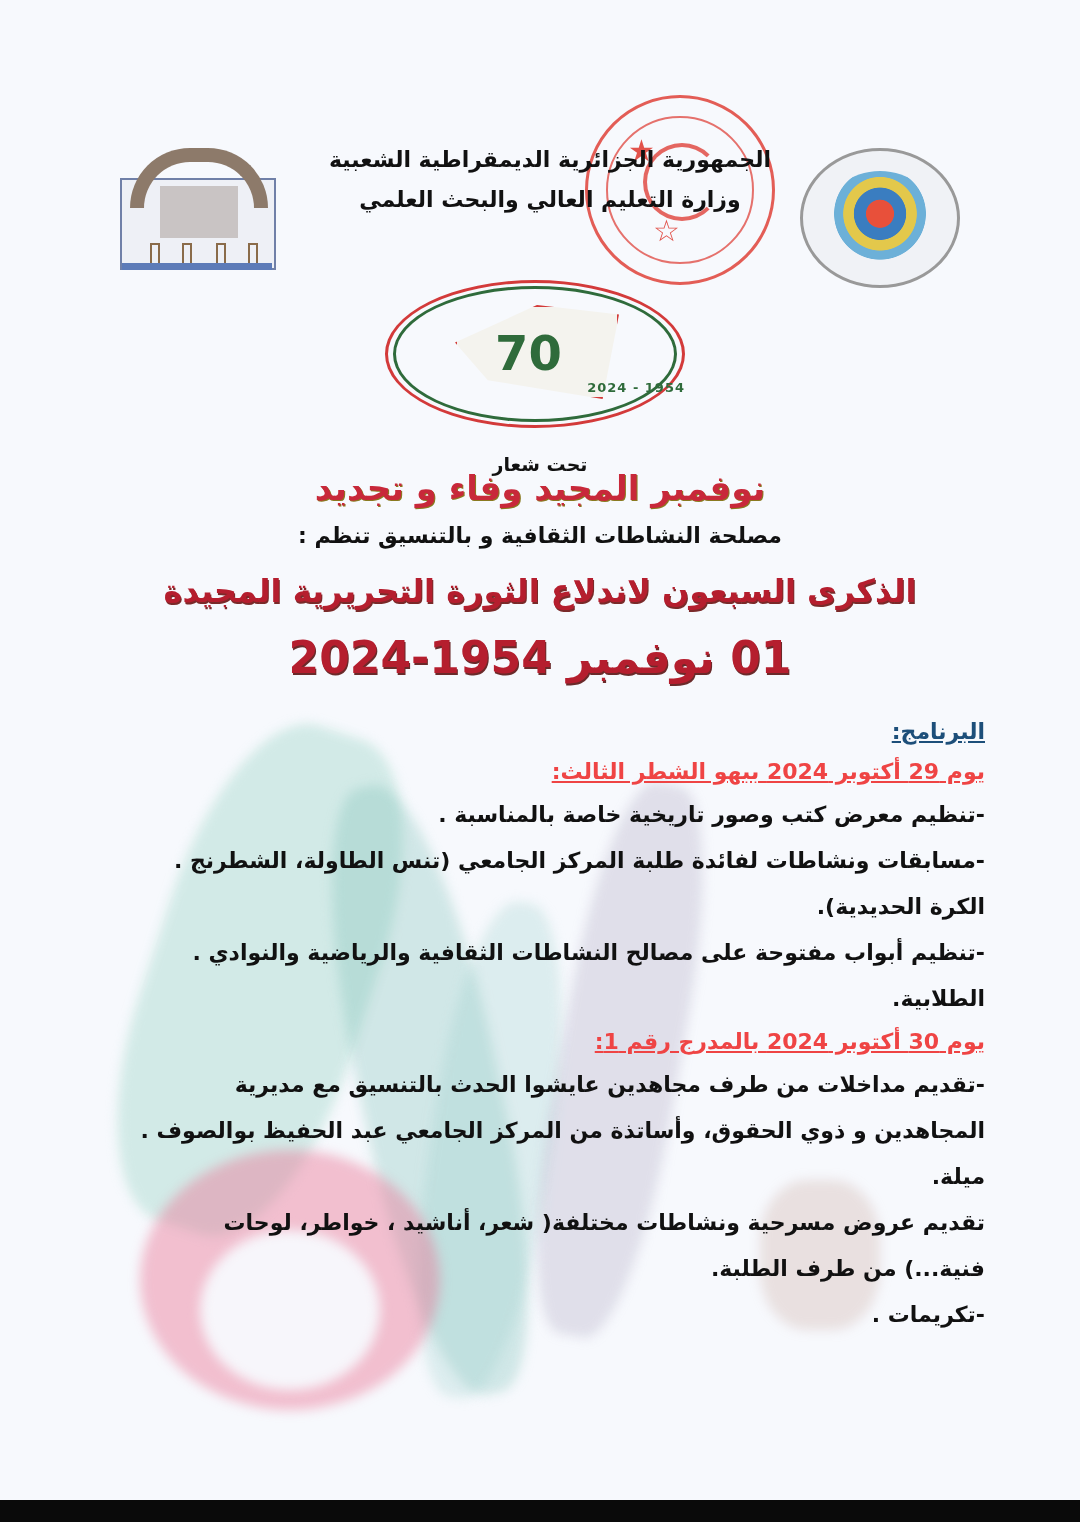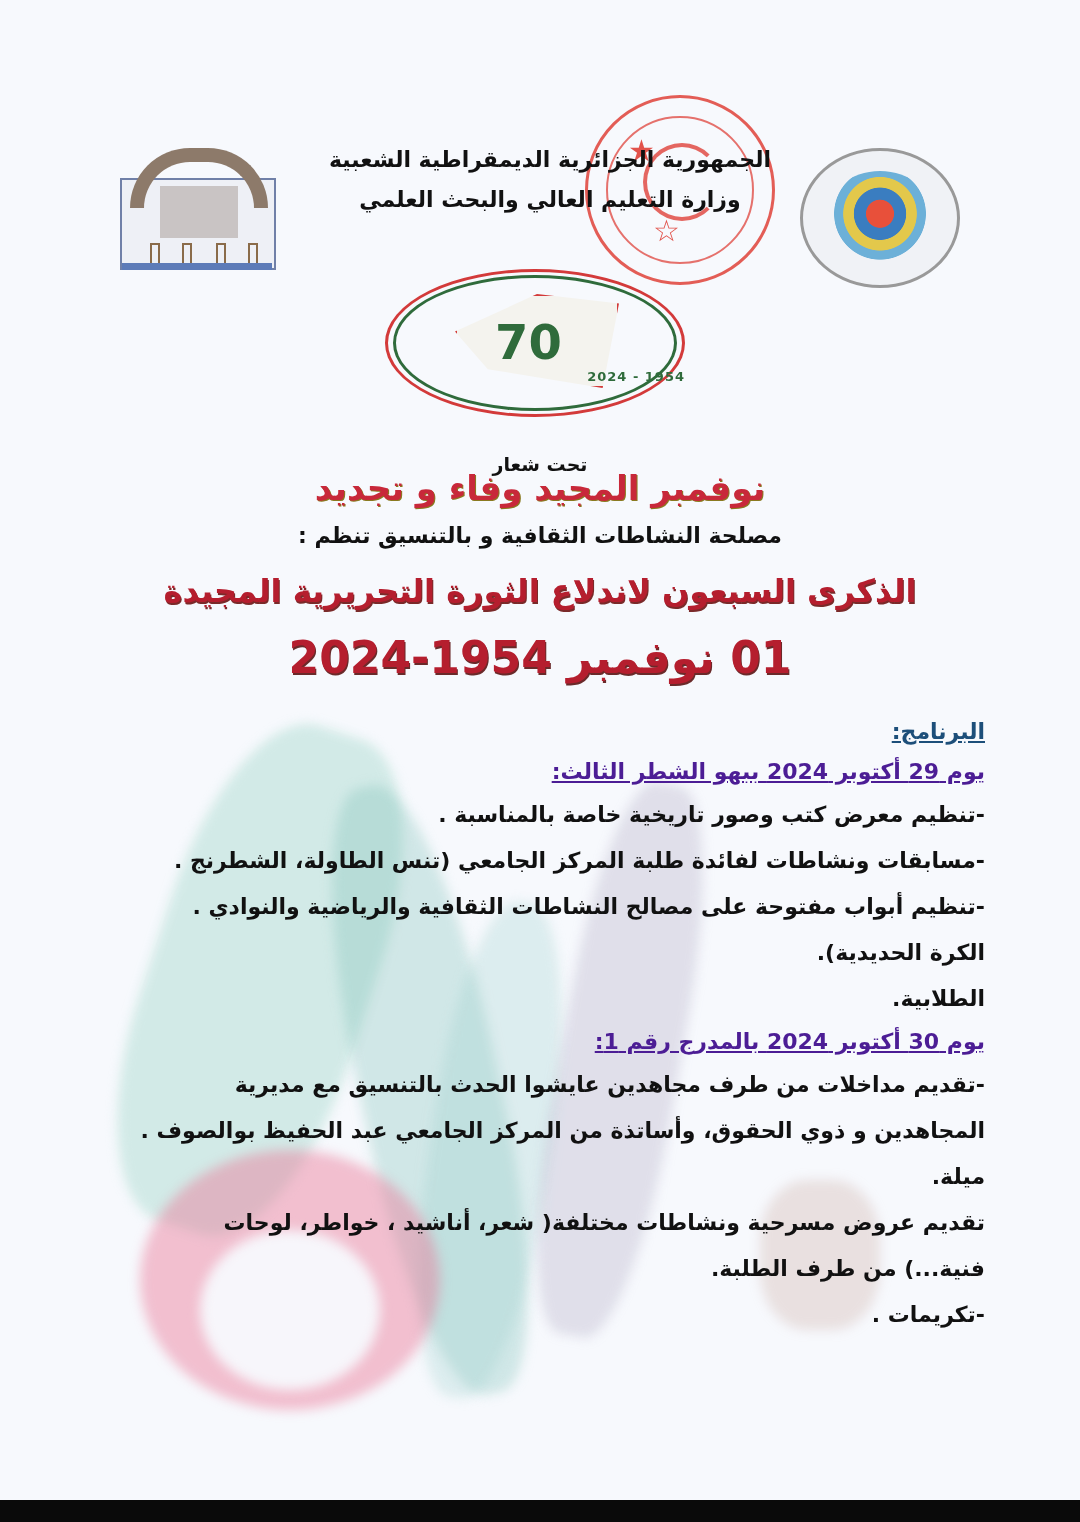--- a/index.html
+++ b/index.html
@@ -35,38 +35,38 @@
   .logo-left { position:absolute; left:120px; top:148px; width:158px; height:124px; z-index:2; }
   .logo-left .arch { position:absolute; left:10px; top:0; width:138px; height:60px; border:14px solid #8d7a6a; border-bottom:none; border-radius:70px 70px 0 0; box-sizing:border-box; }
   .logo-left .frame { position:absolute; left:0; top:30px; width:156px; height:92px; border:2px solid #7080a8; background:#eef0f6; box-sizing:border-box; }
   .logo-left .building { position:absolute; left:40px; top:38px; width:78px; height:52px; background:#c9c4c4; }
   .logo-left .pillar { position:absolute; top:95px; width:10px; height:22px; border:2px solid #8a6b4a; box-sizing:border-box; }
   .logo-left .caption { position:absolute; left:2px; bottom:2px; width:150px; height:7px; background:#5d7bb8; }
 
   .logo-right { position:absolute; left:800px; top:148px; width:160px; height:140px; z-index:2; border-radius:50%; border:3px solid #999; box-sizing:border-box; background:#f0f2f6; }
   .logo-right .inner { position:absolute; left:22px; top:20px; width:110px; height:95px; border-radius:50%; background:radial-gradient(circle at 50% 45%, #e8503a 0 18%, #3a7dc0 19% 34%, #e3c84b 35% 48%, #6cb0d8 49% 60%, #f0f2f6 61%); }
 
-  .emblem { position:absolute; left:385px; top:269px; width:300px; height:148px; z-index:2; }
+  .emblem { position:absolute; left:385px; top:280px; width:300px; height:148px; z-index:2; }
   .emblem .ring-red { position:absolute; inset:0; border:3px solid #d33a3a; border-radius:50%; }
   .emblem .ring-green { position:absolute; left:8px; top:6px; right:8px; bottom:6px; border:3px solid #2f6b3b; border-radius:50%; }
   .emblem .map { position:absolute; left:70px; top:25px; width:160px; height:90px; border:2px solid #d33a3a; clip-path:polygon(0 40%, 50% 0, 100% 10%, 90% 100%, 20% 80%); background:#f4f3ee; }
   .emblem .seventy { position:absolute; left:110px; top:45px; font-size:48px; font-weight:bold; color:#2f6b3b; font-family:"DejaVu Sans", sans-serif; }
   .emblem .years { position:absolute; left:0; width:300px; top:100px; text-align:right; font-size:13px; font-weight:bold; color:#2f6b3b; letter-spacing:1px; }
 
   
   .motto-label { position:absolute; left:0; width:1080px; top:453px; text-align:center; direction:rtl; font-weight:bold; font-size:19px; color:#111; z-index:3; }
   .motto { position:absolute; left:0; width:1080px; top:468px; text-align:center; direction:rtl; font-weight:bold; font-size:34px; color:#c8283a; text-shadow:1px 1px 0 #8a7a20; z-index:3; }
   .organizer { position:absolute; left:0; width:1080px; top:523px; text-align:center; direction:rtl; font-weight:bold; font-size:22px; color:#111; z-index:3; }
   .event-title { position:absolute; left:0; width:1080px; top:572px; text-align:center; direction:rtl; font-weight:bold; font-size:32px; color:#b51e2e; text-shadow:1px 2px 0 #7a2a2a; z-index:3; }
   .event-date { position:absolute; left:0; width:1080px; top:632px; text-align:center; direction:rtl; font-weight:bold; font-size:44px; color:#b51e2e; text-shadow:1px 2px 0 #6a2a2a; z-index:3; }
 
   
   .program { position:absolute; left:100px; top:712px; width:885px; direction:rtl; text-align:right; z-index:3; }
   .program-heading { font-weight:bold; font-size:22px; color:#1d4f7a; text-decoration:underline; line-height:40px; }
-  .day-heading { font-weight:bold; font-size:22px; color:#4c1d95; text-decoration:underline; line-height:40px; }
+  .day-heading { font-weight:bold; font-size:22px; color:#ef4444; text-decoration:underline; line-height:40px; }
   .item { font-weight:bold; font-size:22px; color:#111; line-height:46px; }
 </style>
 </head>
 <body>
 
 <div class="page">
 
   <div class="wm wm-green1"></div>
   <div class="wm wm-green2"></div>
   <div class="wm wm-green3"></div>
@@ -114,22 +114,22 @@
   <div class="organizer">مصلحة النشاطات الثقافية و بالتنسيق تنظم :</div>
   <div class="event-title">الذكرى السبعون لاندلاع الثورة التحريرية المجيدة</div>
   <div class="event-date">01 نوفمبر 1954-2024</div>
 
   <div class="program">
     <div class="program-heading">البرنامج:</div>
 
     <div class="day-heading">يوم 29 أكتوبر 2024 ببهو الشطر الثالث:</div>
     <div class="item">-تنظيم معرض كتب وصور تاريخية خاصة بالمناسبة .</div>
     <div class="item">-مسابقات ونشاطات لفائدة طلبة المركز الجامعي (تنس الطاولة، الشطرنج .</div>
+    <div class="item">الكرة الحديدية).</div>
     <div class="item">-تنظيم أبواب مفتوحة على مصالح النشاطات الثقافية والرياضية والنوادي .</div>
-    <div class="item">الكرة الحديدية).</div>
     <div class="item">الطلابية.</div>
 
     <div class="day-heading">يوم 30 أكتوبر 2024 بالمدرج رقم 1:</div>
     <div class="item">-تقديم مداخلات من طرف مجاهدين عايشوا الحدث بالتنسيق مع مديرية</div>
     <div class="item">المجاهدين و ذوي الحقوق، وأساتذة من المركز الجامعي عبد الحفيظ بوالصوف .</div>
     <div class="item">ميلة.</div>
     <div class="item">تقديم عروض مسرحية ونشاطات مختلفة( شعر، أناشيد ، خواطر، لوحات</div>
     <div class="item">فنية...) من طرف الطلبة.</div>
     <div class="item">-تكريمات .</div>
   </div>

